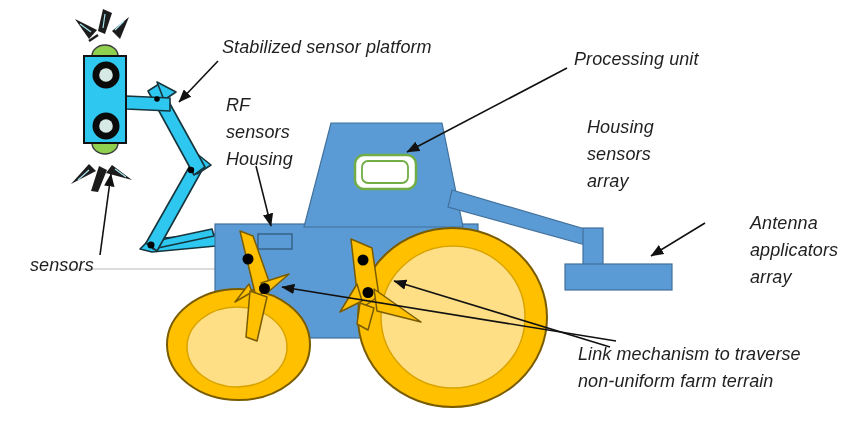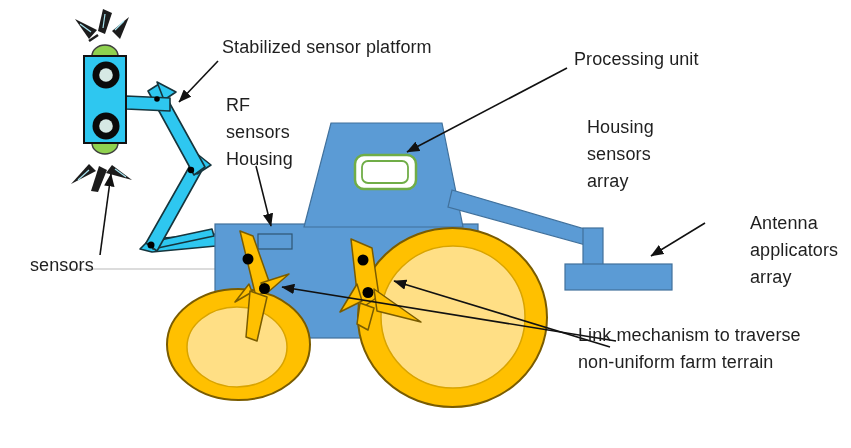--- a/index.html
+++ b/index.html
@@ -1,18 +1,18 @@
 <!DOCTYPE html>
 <html><head>
 <meta charset="utf-8">
 <style>
   html,body{margin:0;padding:0;background:#fff;}
   .stage{
     position:relative;width:851px;height:448px;background:#ffffff;
-    font-family:"Liberation Sans", sans-serif;overflow:hidden;
+    font-family:"Liberation Sans", sans-serif;overflow:hidden;font-style:italic;
   }
   .stage svg{position:absolute;left:0;top:0;}
   .label{
     position:absolute;color:#1f1f1f;font-size:18px;line-height:27px;
     white-space:nowrap;letter-spacing:0.1px;
   }
   
   .blue{fill:#5B9BD5;stroke:#41719C;stroke-width:1.2;}
   .cyan{fill:#2EC7F0;stroke:#16353d;stroke-width:1.6;stroke-linejoin:round;}
   .wheel-outer{fill:#FFC000;stroke:#7A5C00;stroke-width:2;}
@@ -142,18 +142,18 @@
   <div class="label" style="left:750px;top:210px">
     <div>Antenna</div>
     <div>applicators</div>
     <div>array</div>
   </div>
 
   <div class="label" style="left:30px;top:251px;line-height:28px">
     <div>sensors</div>
   </div>
 
-  <div class="label" style="left:578px;top:322px">
+  <div class="label" style="left:578px;top:341px">
     <div>Link mechanism to traverse</div>
     <div>non-uniform farm terrain</div>
   </div>
 
 </div>
 
 </body></html>

